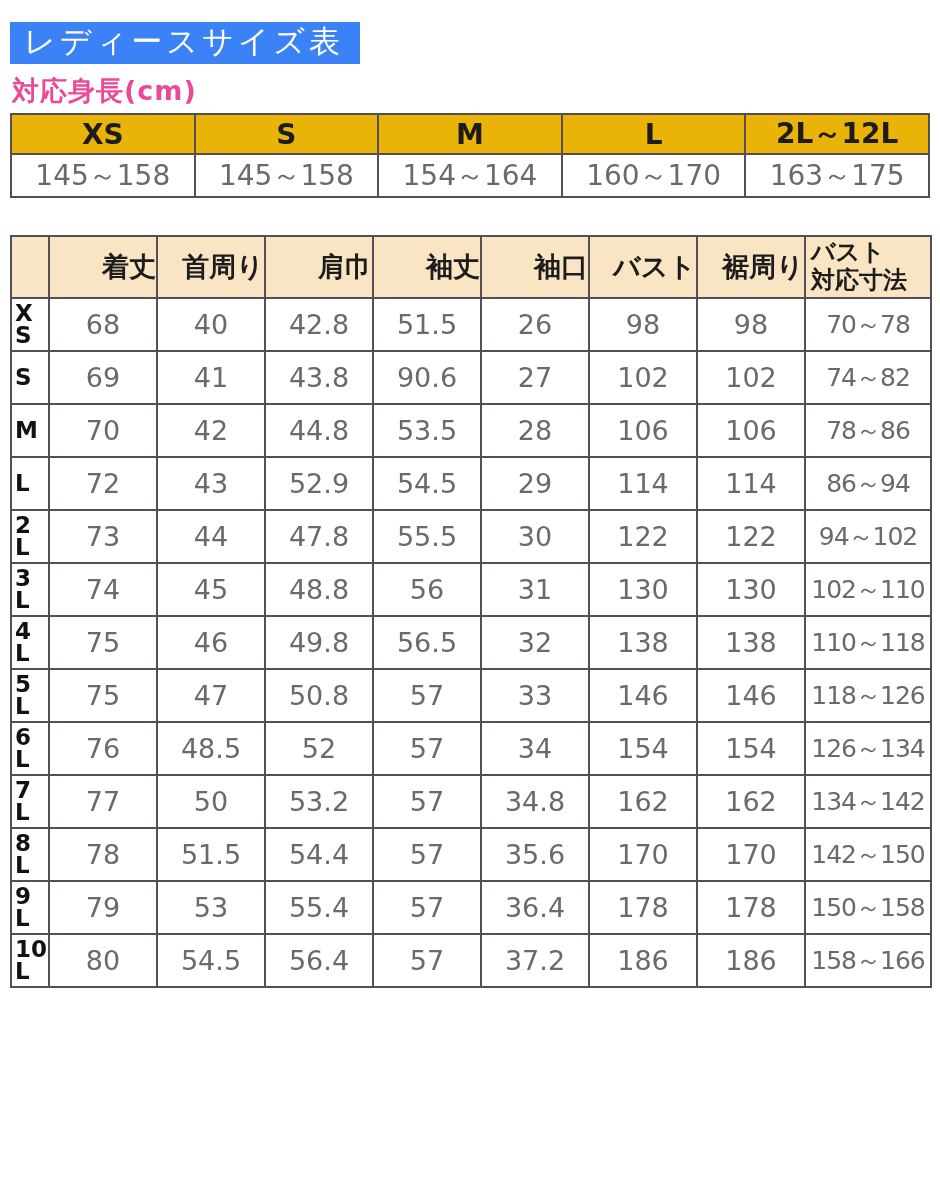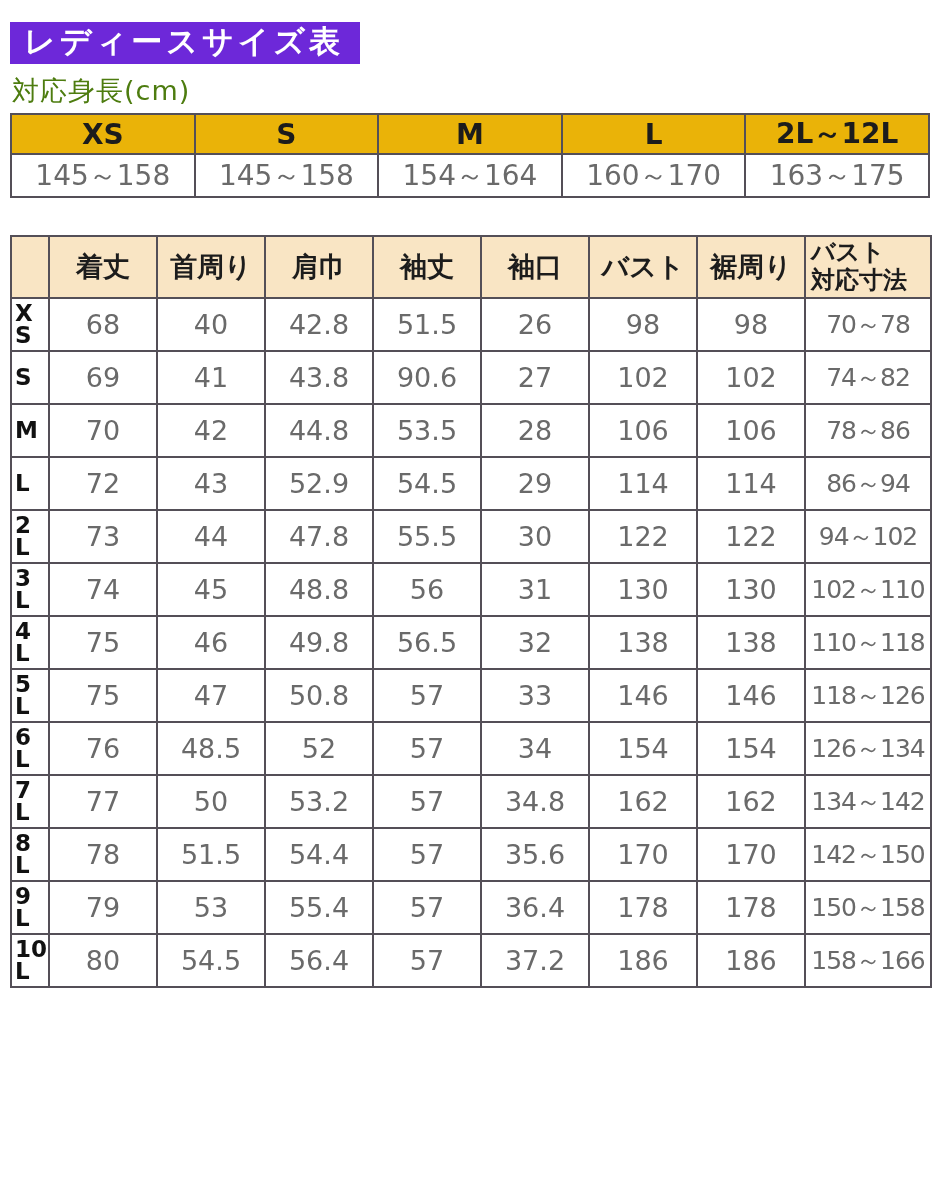--- a/index.html
+++ b/index.html
@@ -7,35 +7,35 @@
     width:940px;height:1200px;background:#ffffff;
     font-family:"DejaVu Sans","Liberation Sans",sans-serif;
     -webkit-font-smoothing:antialiased;
   }
   .page{position:relative;width:940px;height:1200px;overflow:hidden;}
 
   
   .title-bar{
     display:inline-block;
     margin:22px 0 0 10px;
-    background:#6d28d9;
+    background:#3b82f6;
     color:#ffffff;
     font-size:31px;
-    font-weight:bold;
+    font-weight:normal;
     letter-spacing:4px;
     line-height:1.0;
     padding:4px 16px 7px 14px;
   }
 
   
   .caption{
     margin:13px 0 9px 12px;
     font-size:27px;
-    font-weight:normal;
-    color:#4d7c0f;
+    font-weight:bold;
+    color:#ec4899;
     letter-spacing:1px;
     line-height:1.0;
   }
 
   table{border-collapse:collapse;table-layout:fixed;}
   th,td{border:2px solid #544f57;box-sizing:border-box;}
 
   
   .height-table{width:920px;margin-left:10px;}
   .height-table th{
@@ -61,21 +61,21 @@
   }
 
   
   .spec-table{width:920px;margin:37px 0 0 10px;}
   .spec-table th{
     background:#f9e5c4;
     height:62px;
     font-size:27px;
     font-weight:600;
     color:#1c1c1c;
-    text-align:center;
+    text-align:right;
     vertical-align:middle;
     padding:0;
     white-space:pre-line;
     line-height:1.1;
   }
   .spec-table th.corner{width:38px;}
   .spec-table th.col{width:108px;}
   .spec-table th.last{
     width:126px;
     text-align:left;

